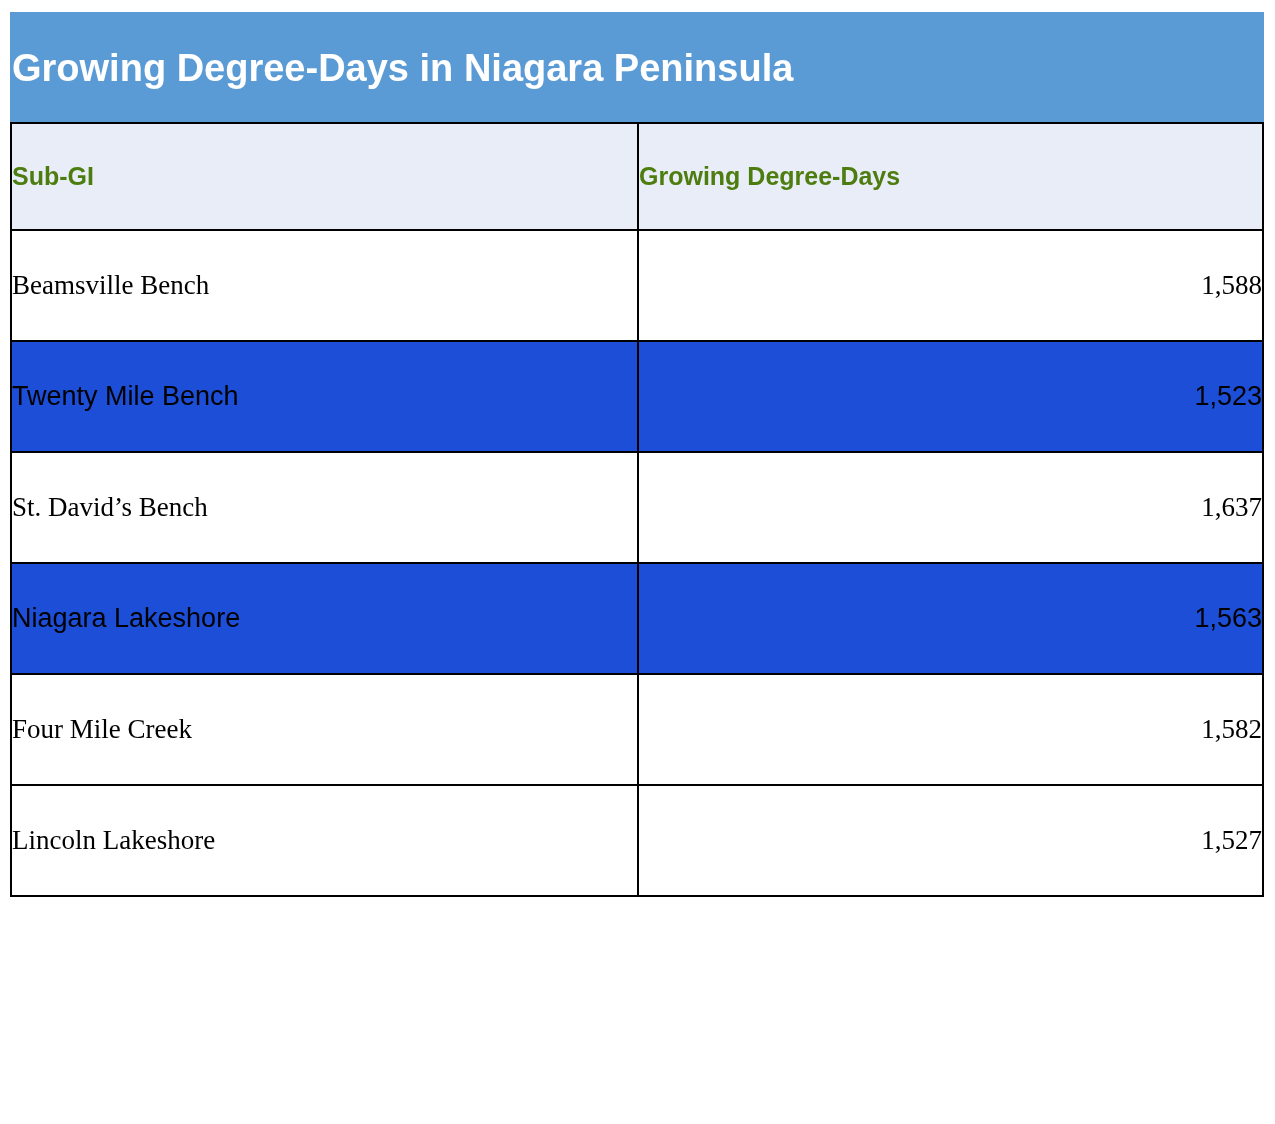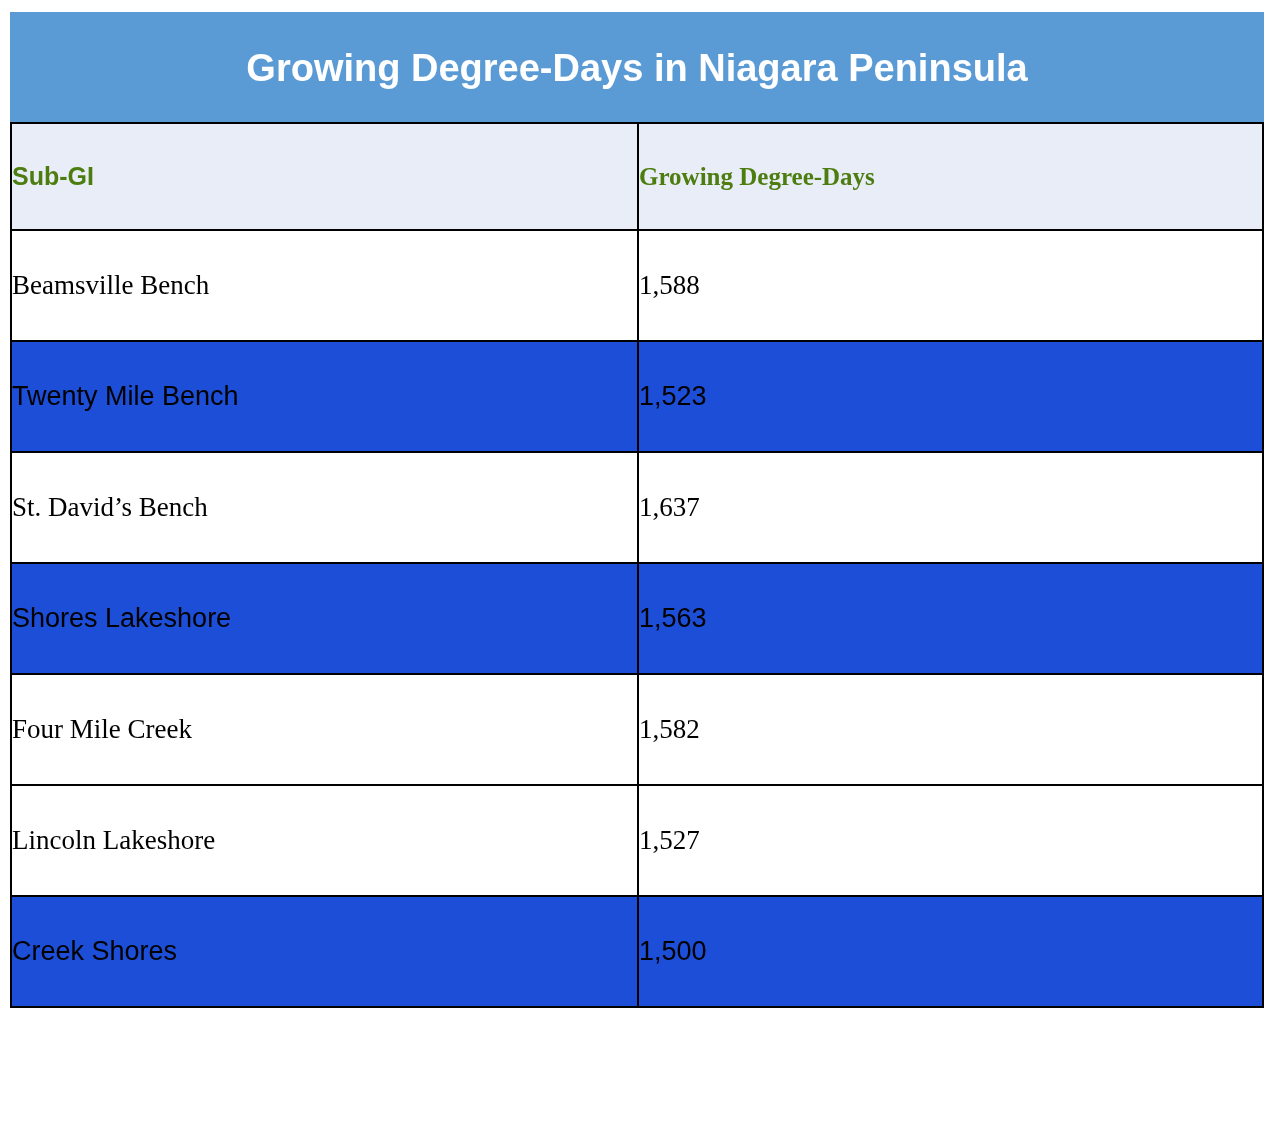--- a/index.html
+++ b/index.html
@@ -33,52 +33,50 @@
     vertical-align: middle;
   }
   
   .title-cell {
     background: #5b9bd5;
     border: 2px solid #5b9bd5 !important;
     border-bottom: 2px solid #000000 !important;
     color: #ffffff;
     font-size: 38px;
     font-weight: bold;
-    text-align: center;
     height: 108px;
     letter-spacing: 0px;
   }
   
   .hdr {
     background: #e8edf7;
     height: 105px;
     font-size: 25px;
     font-weight: bold;
     color: #4d7c0f;
   }
   .hdr-sub {
     padding-left: 22px;
   }
   .hdr-gdd {
     padding-left: 18px;
-    font-family: Liberation Serif, serif;
   }
   
   .row-cell {
     height: 109px;
     font-size: 27px;
     color: #000000;
   }
   .name-cell {
     padding-left: 22px;
     text-align: left;
   }
   .value-cell {
     padding-right: 22px;
-    text-align: left;
+    text-align: right;
   }
   .shaded {
     background: #1d4ed8;
   }
   .plain {
     background: #ffffff;
     font-family: Liberation Serif, serif;
   }
   col.c1 { width: 627px; }
   col.c2 { width: 625px; }
@@ -107,30 +105,26 @@
       </tr>
       <tr>
         <td class="row-cell name-cell shaded">Twenty Mile Bench</td>
         <td class="row-cell value-cell shaded">1,523</td>
       </tr>
       <tr>
         <td class="row-cell name-cell plain">St. David’s Bench</td>
         <td class="row-cell value-cell plain">1,637</td>
       </tr>
       <tr>
-        <td class="row-cell name-cell shaded">Shores Lakeshore</td>
+        <td class="row-cell name-cell shaded">Niagara Lakeshore</td>
         <td class="row-cell value-cell shaded">1,563</td>
       </tr>
       <tr>
         <td class="row-cell name-cell plain">Four Mile Creek</td>
         <td class="row-cell value-cell plain">1,582</td>
       </tr>
       <tr>
         <td class="row-cell name-cell plain">Lincoln Lakeshore</td>
         <td class="row-cell value-cell plain">1,527</td>
       </tr>
-      <tr>
-        <td class="row-cell name-cell shaded">Creek Shores</td>
-        <td class="row-cell value-cell shaded">1,500</td>
-      </tr>
     </tbody>
   </table>
 </div>
 
 </body></html>

